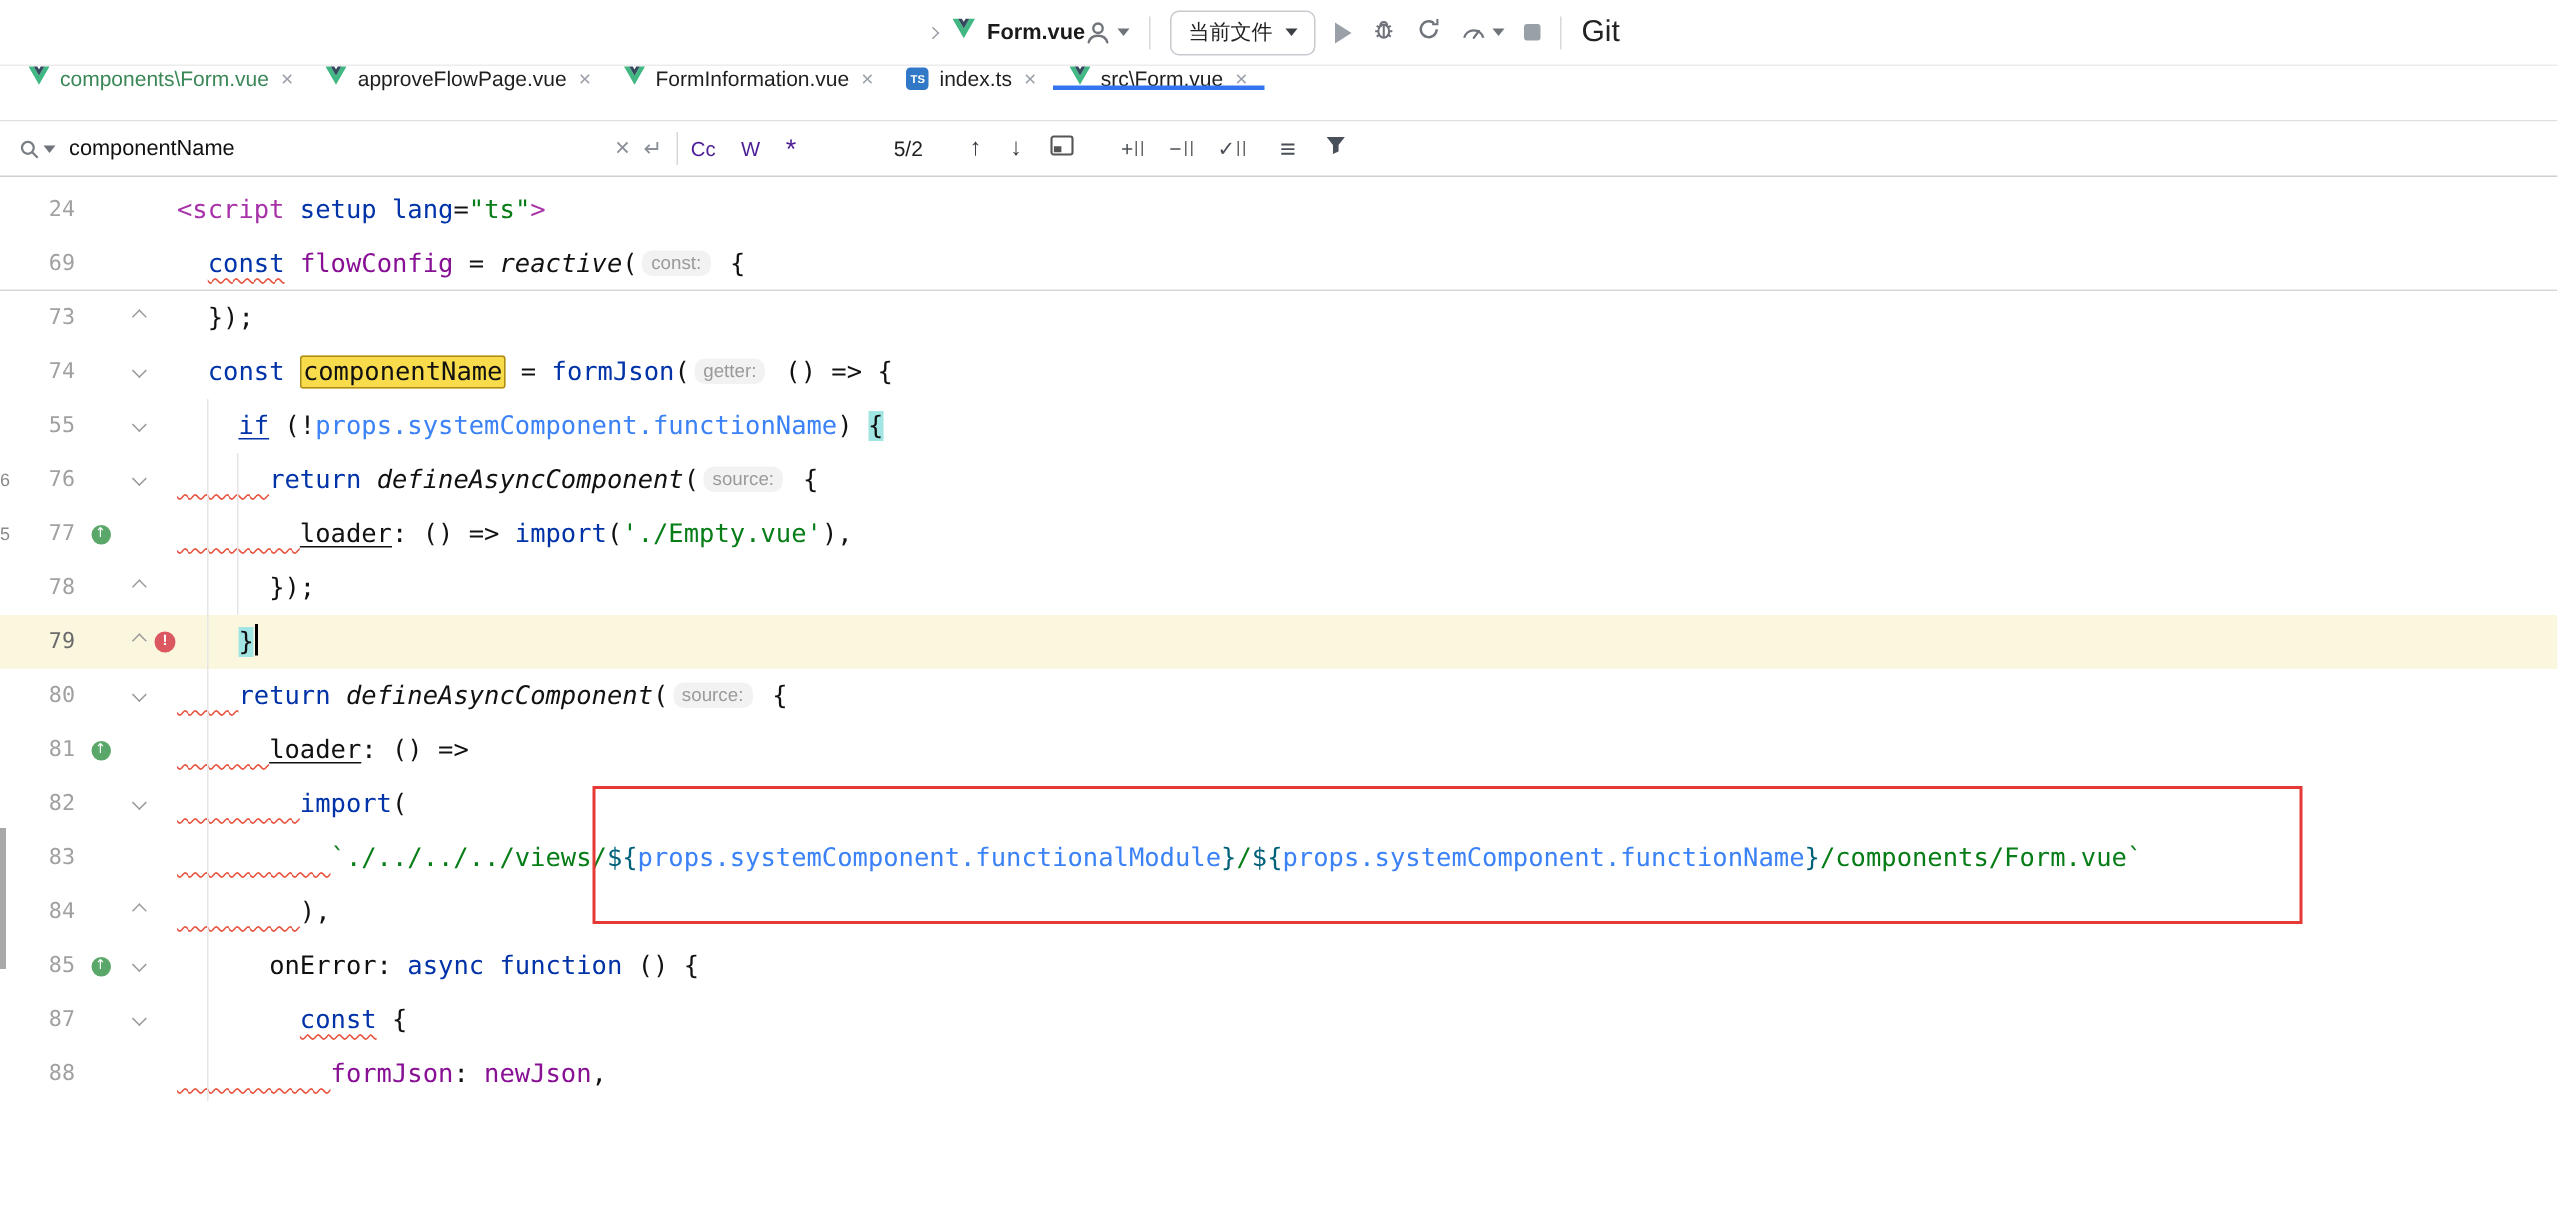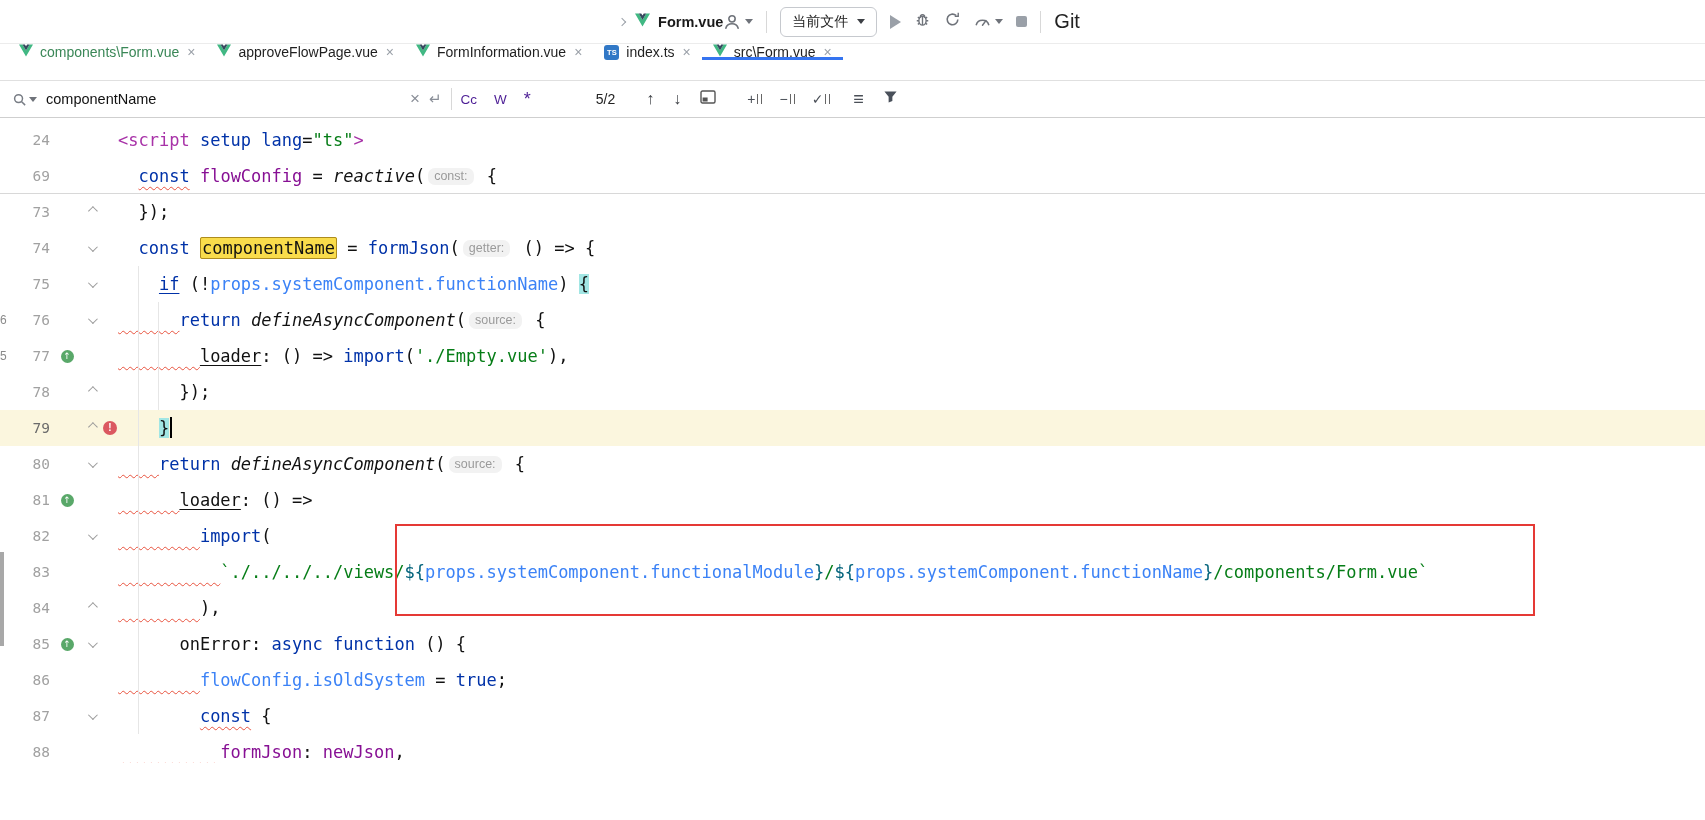--- a/index.html
+++ b/index.html
@@ -271,21 +271,21 @@
           <span class="ln">74</span>
           <span class="g1"></span>
           <span class="fold">
             <i class="chev down"></i>
           </span>
           <span class="g2"></span>
           <span class="codeline"><span>  </span><span class="kw">const</span><span class="pl"> </span><span class="pl hl-search">componentName</span><span class="pl"> = </span><span class="kw">formJson</span><span class="pl">(</span><span class="inlay">getter:</span><span class="pl"> () =&gt; {</span></span>
         </div>
         <div class="row">
           <span class="edge"></span>
-          <span class="ln">75</span>
+          <span class="ln">55</span>
           <span class="g1"></span>
           <span class="fold">
             <i class="chev down"></i>
           </span>
           <span class="g2"></span>
           <span class="codeline"><span>    </span><span class="kw und">if</span><span class="pl"> (!</span><span class="teal">props.systemComponent.functionName</span><span class="pl">) </span><span class="pl hl-brace">{</span></span>
         </div>
         <div class="row">
           <span class="edge">6</span>
           <span class="ln">76</span>
@@ -383,28 +383,20 @@
             <span class="gicon">↑</span>
           </span>
           <span class="fold">
             <i class="chev down"></i>
           </span>
           <span class="g2"></span>
           <span class="codeline"><span>      </span><span class="pl">onError</span><span class="pl">: </span><span class="kw">async</span><span class="pl"> </span><span class="kw">function</span><span class="pl"> () {</span></span>
         </div>
         <div class="row">
           <span class="edge"></span>
-          <span class="ln">86</span>
-          <span class="g1"></span>
-          <span class="fold"></span>
-          <span class="g2"></span>
-          <span class="codeline"><span class="sq">        </span><span class="teal">flowConfig.isOldSystem</span><span class="pl"> = </span><span class="kw">true</span><span class="pl">;</span></span>
-        </div>
-        <div class="row">
-          <span class="edge"></span>
           <span class="ln">87</span>
           <span class="g1"></span>
           <span class="fold">
             <i class="chev down"></i>
           </span>
           <span class="g2"></span>
           <span class="codeline"><span>        </span><span class="kw sq">const</span><span class="pl"> {</span></span>
         </div>
         <div class="row">
           <span class="edge"></span>

